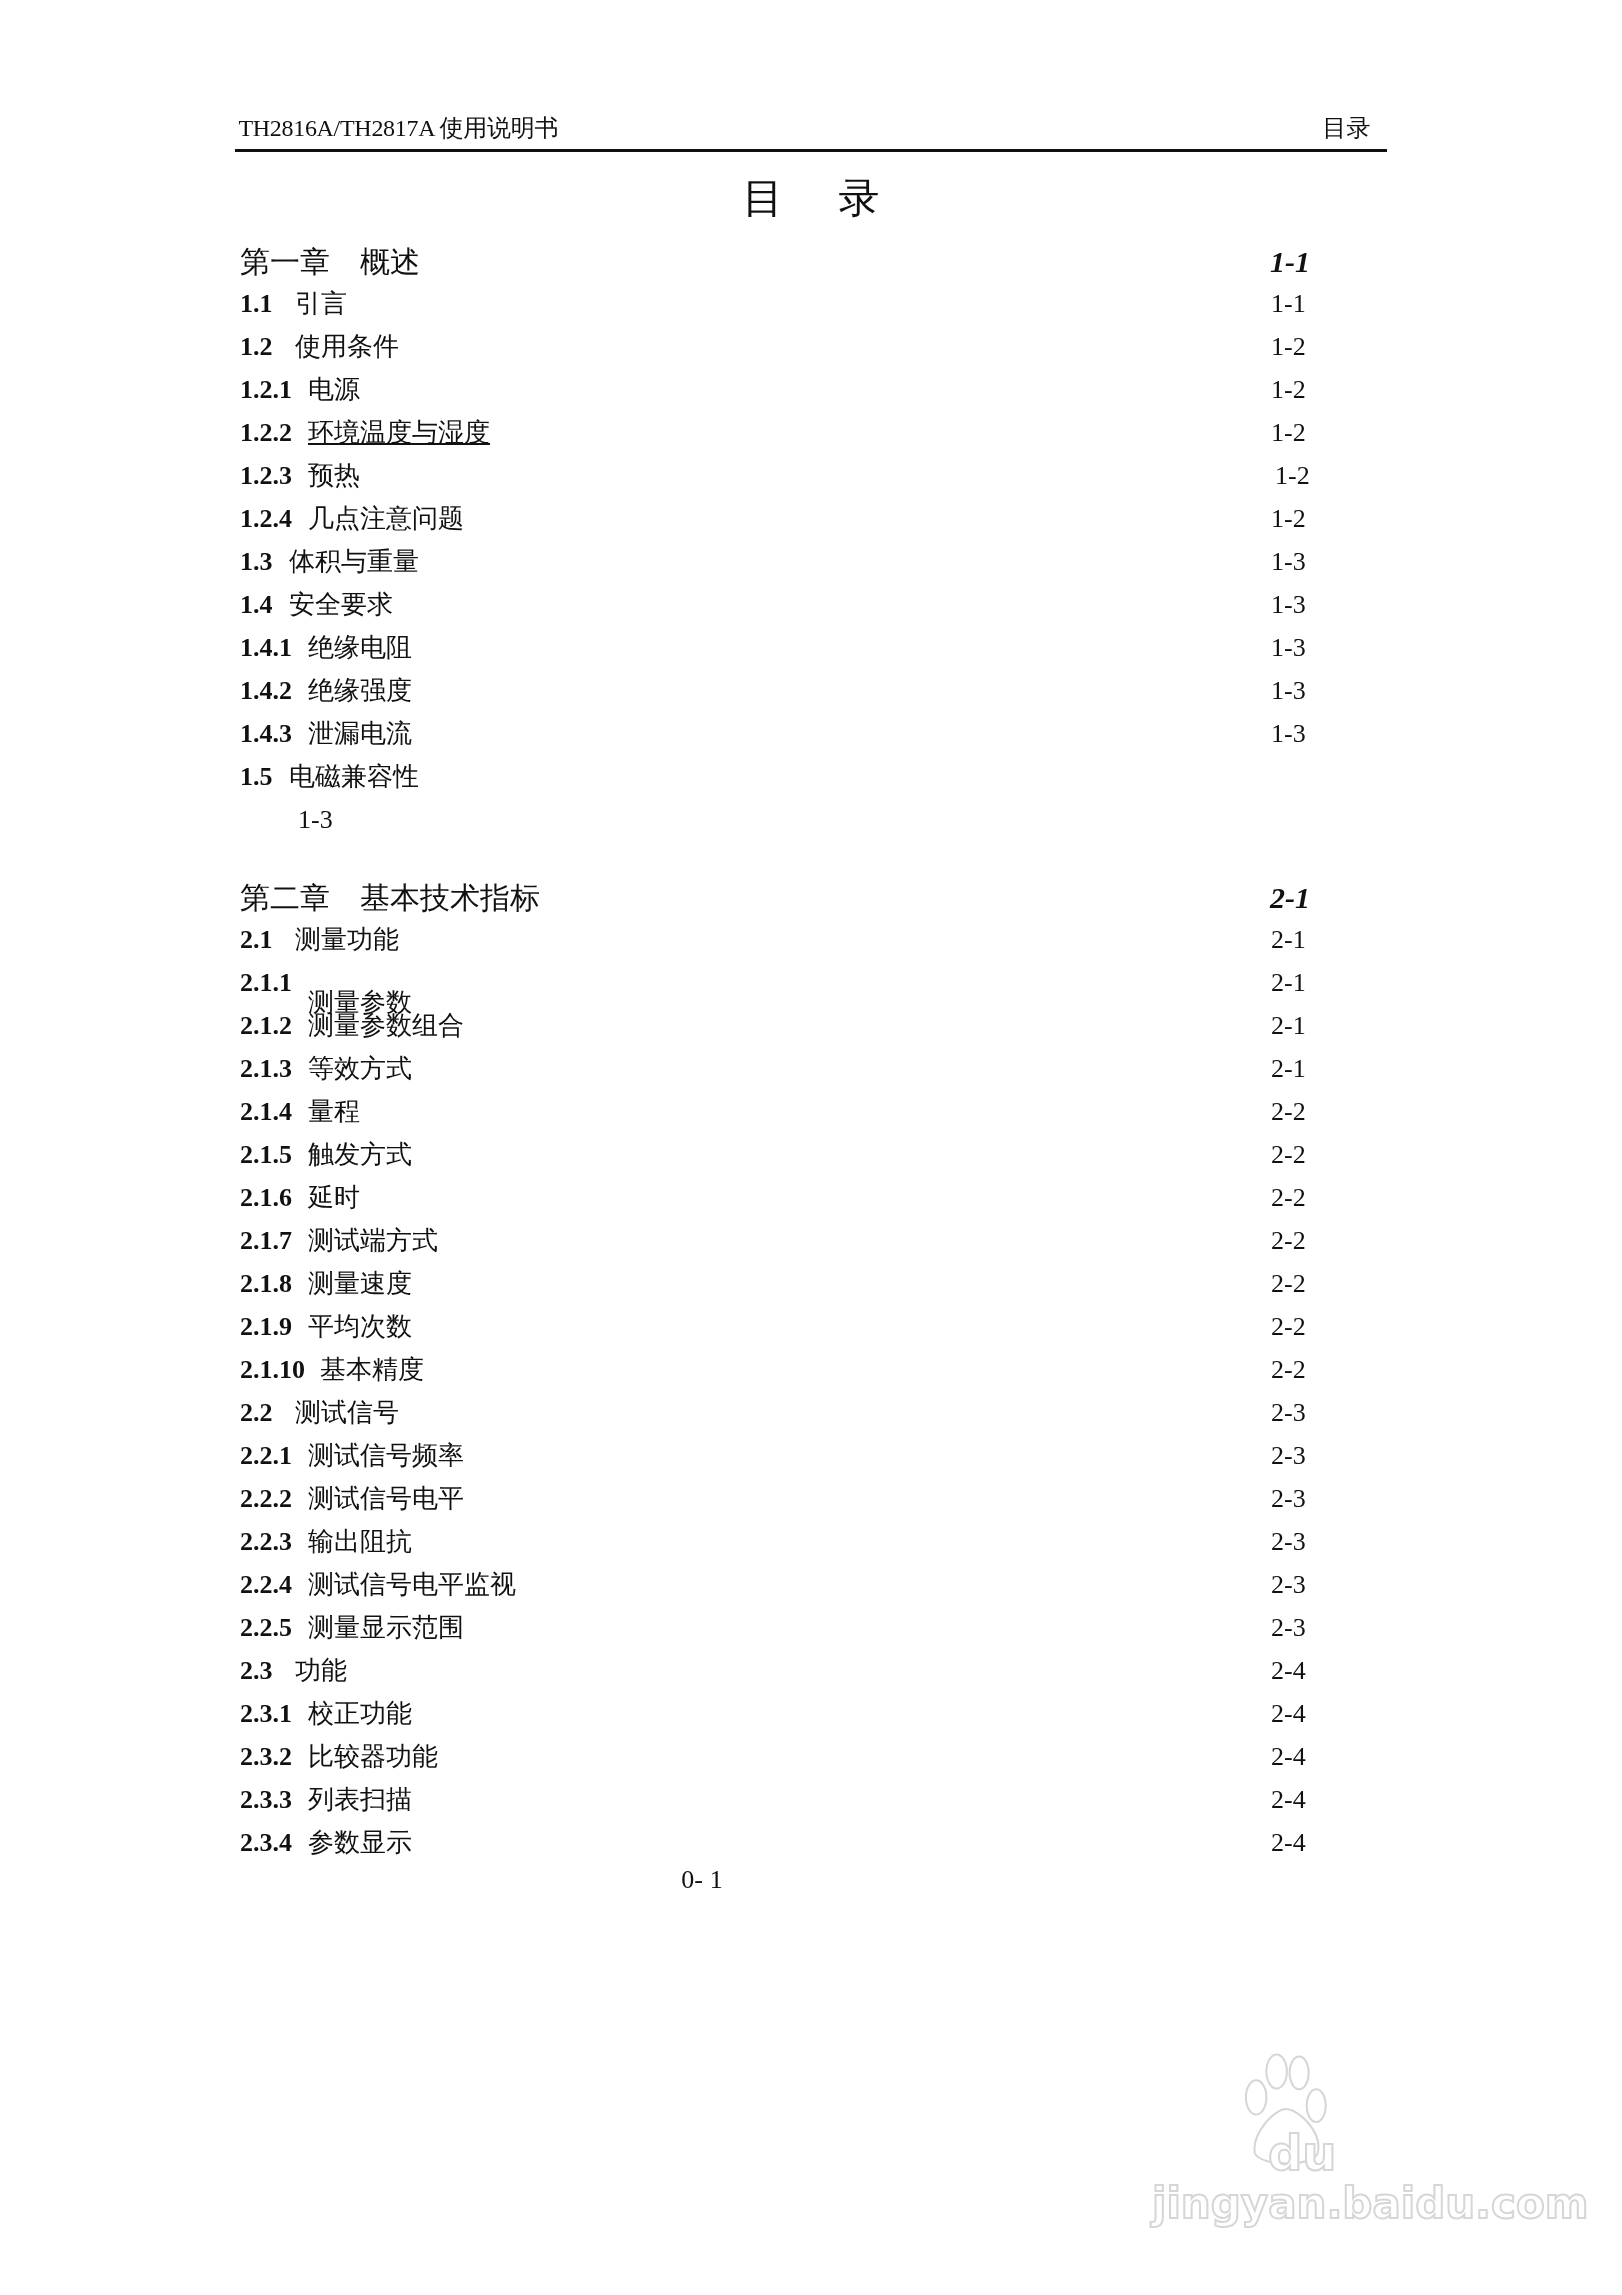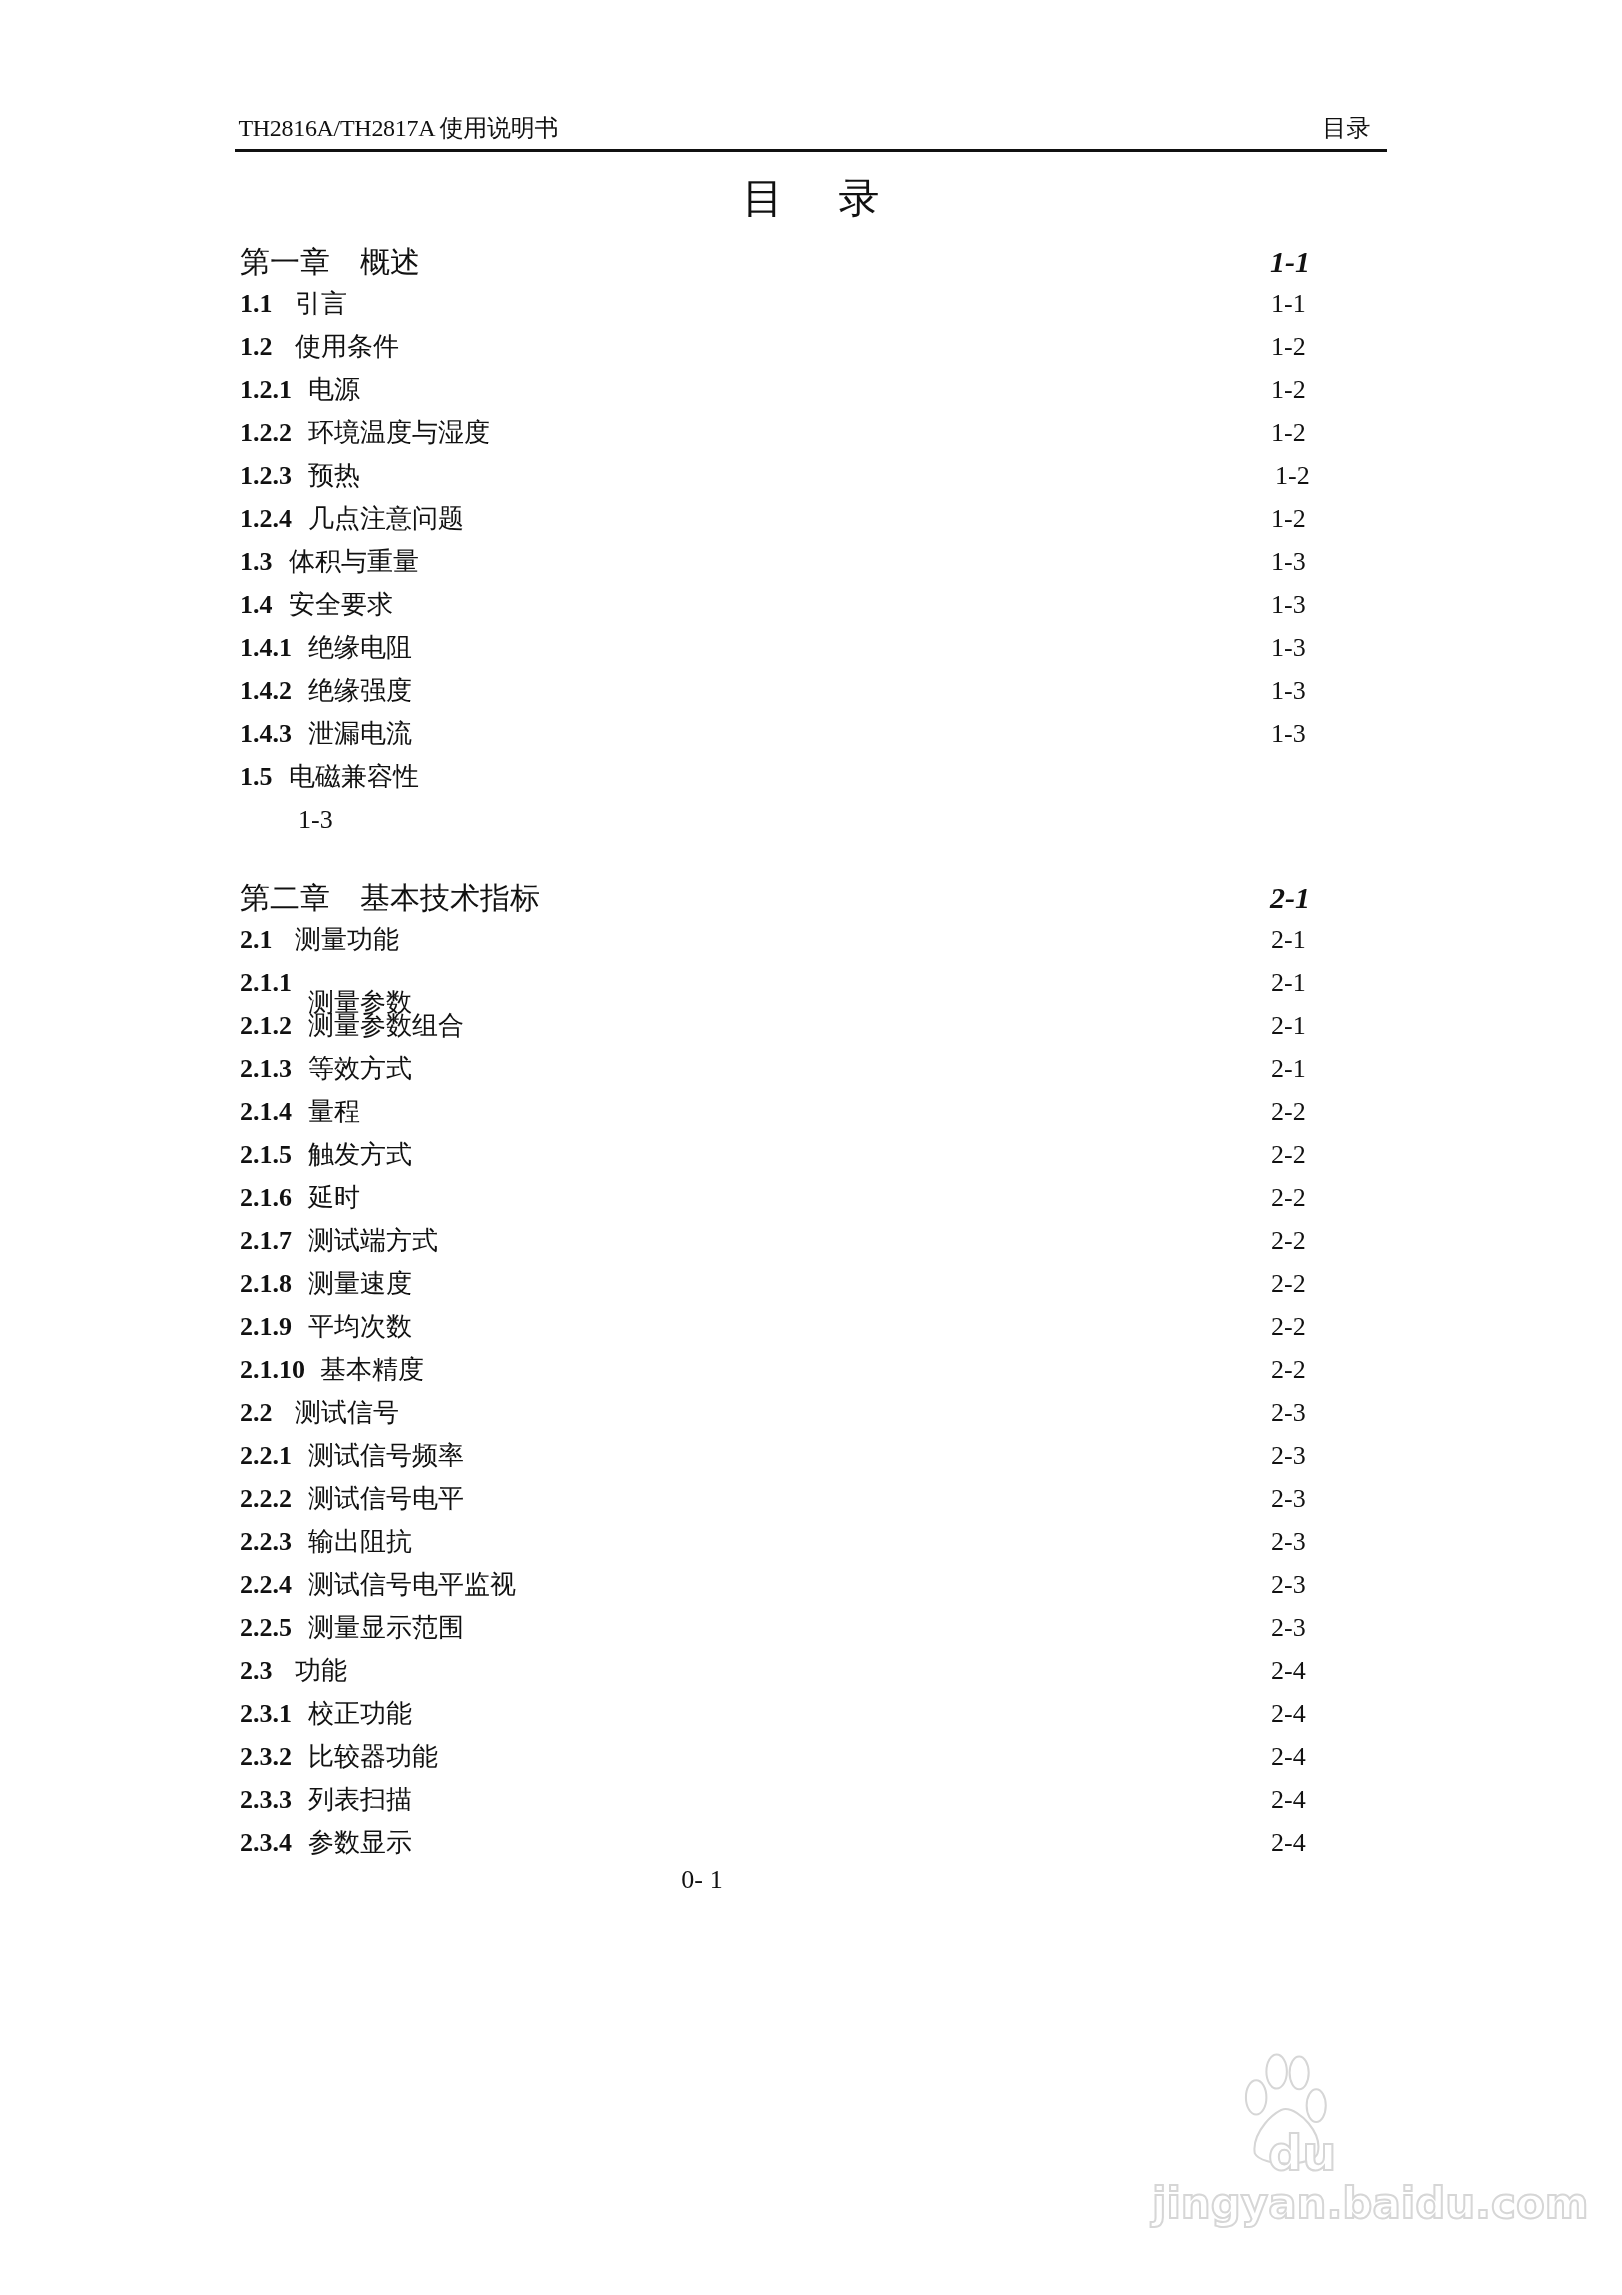--- a/index.html
+++ b/index.html
@@ -68,21 +68,21 @@
         <span class="row-text" style="left: 55px;">使用条件</span>
         <span class="row-page">1-2</span>
       </div>
       <div class="row">
         <span class="row-num">1.2.1</span>
         <span class="row-text" style="left: 68px;">电源</span>
         <span class="row-page">1-2</span>
       </div>
       <div class="row">
         <span class="row-num">1.2.2</span>
-        <span class="row-text" style="left: 68px;">环境温度与湿度</span>
+        <span class="row-text" style="left: 68px; text-decoration: underline;">环境温度与湿度</span>
         <span class="row-page">1-2</span>
       </div>
       <div class="row">
         <span class="row-num">1.2.3</span>
         <span class="row-text" style="left: 68px;">预热</span>
         <span class="row-page shift">1-2</span>
       </div>
       <div class="row">
         <span class="row-num">1.2.4</span>
         <span class="row-text" style="left: 68px;">几点注意问题</span>

